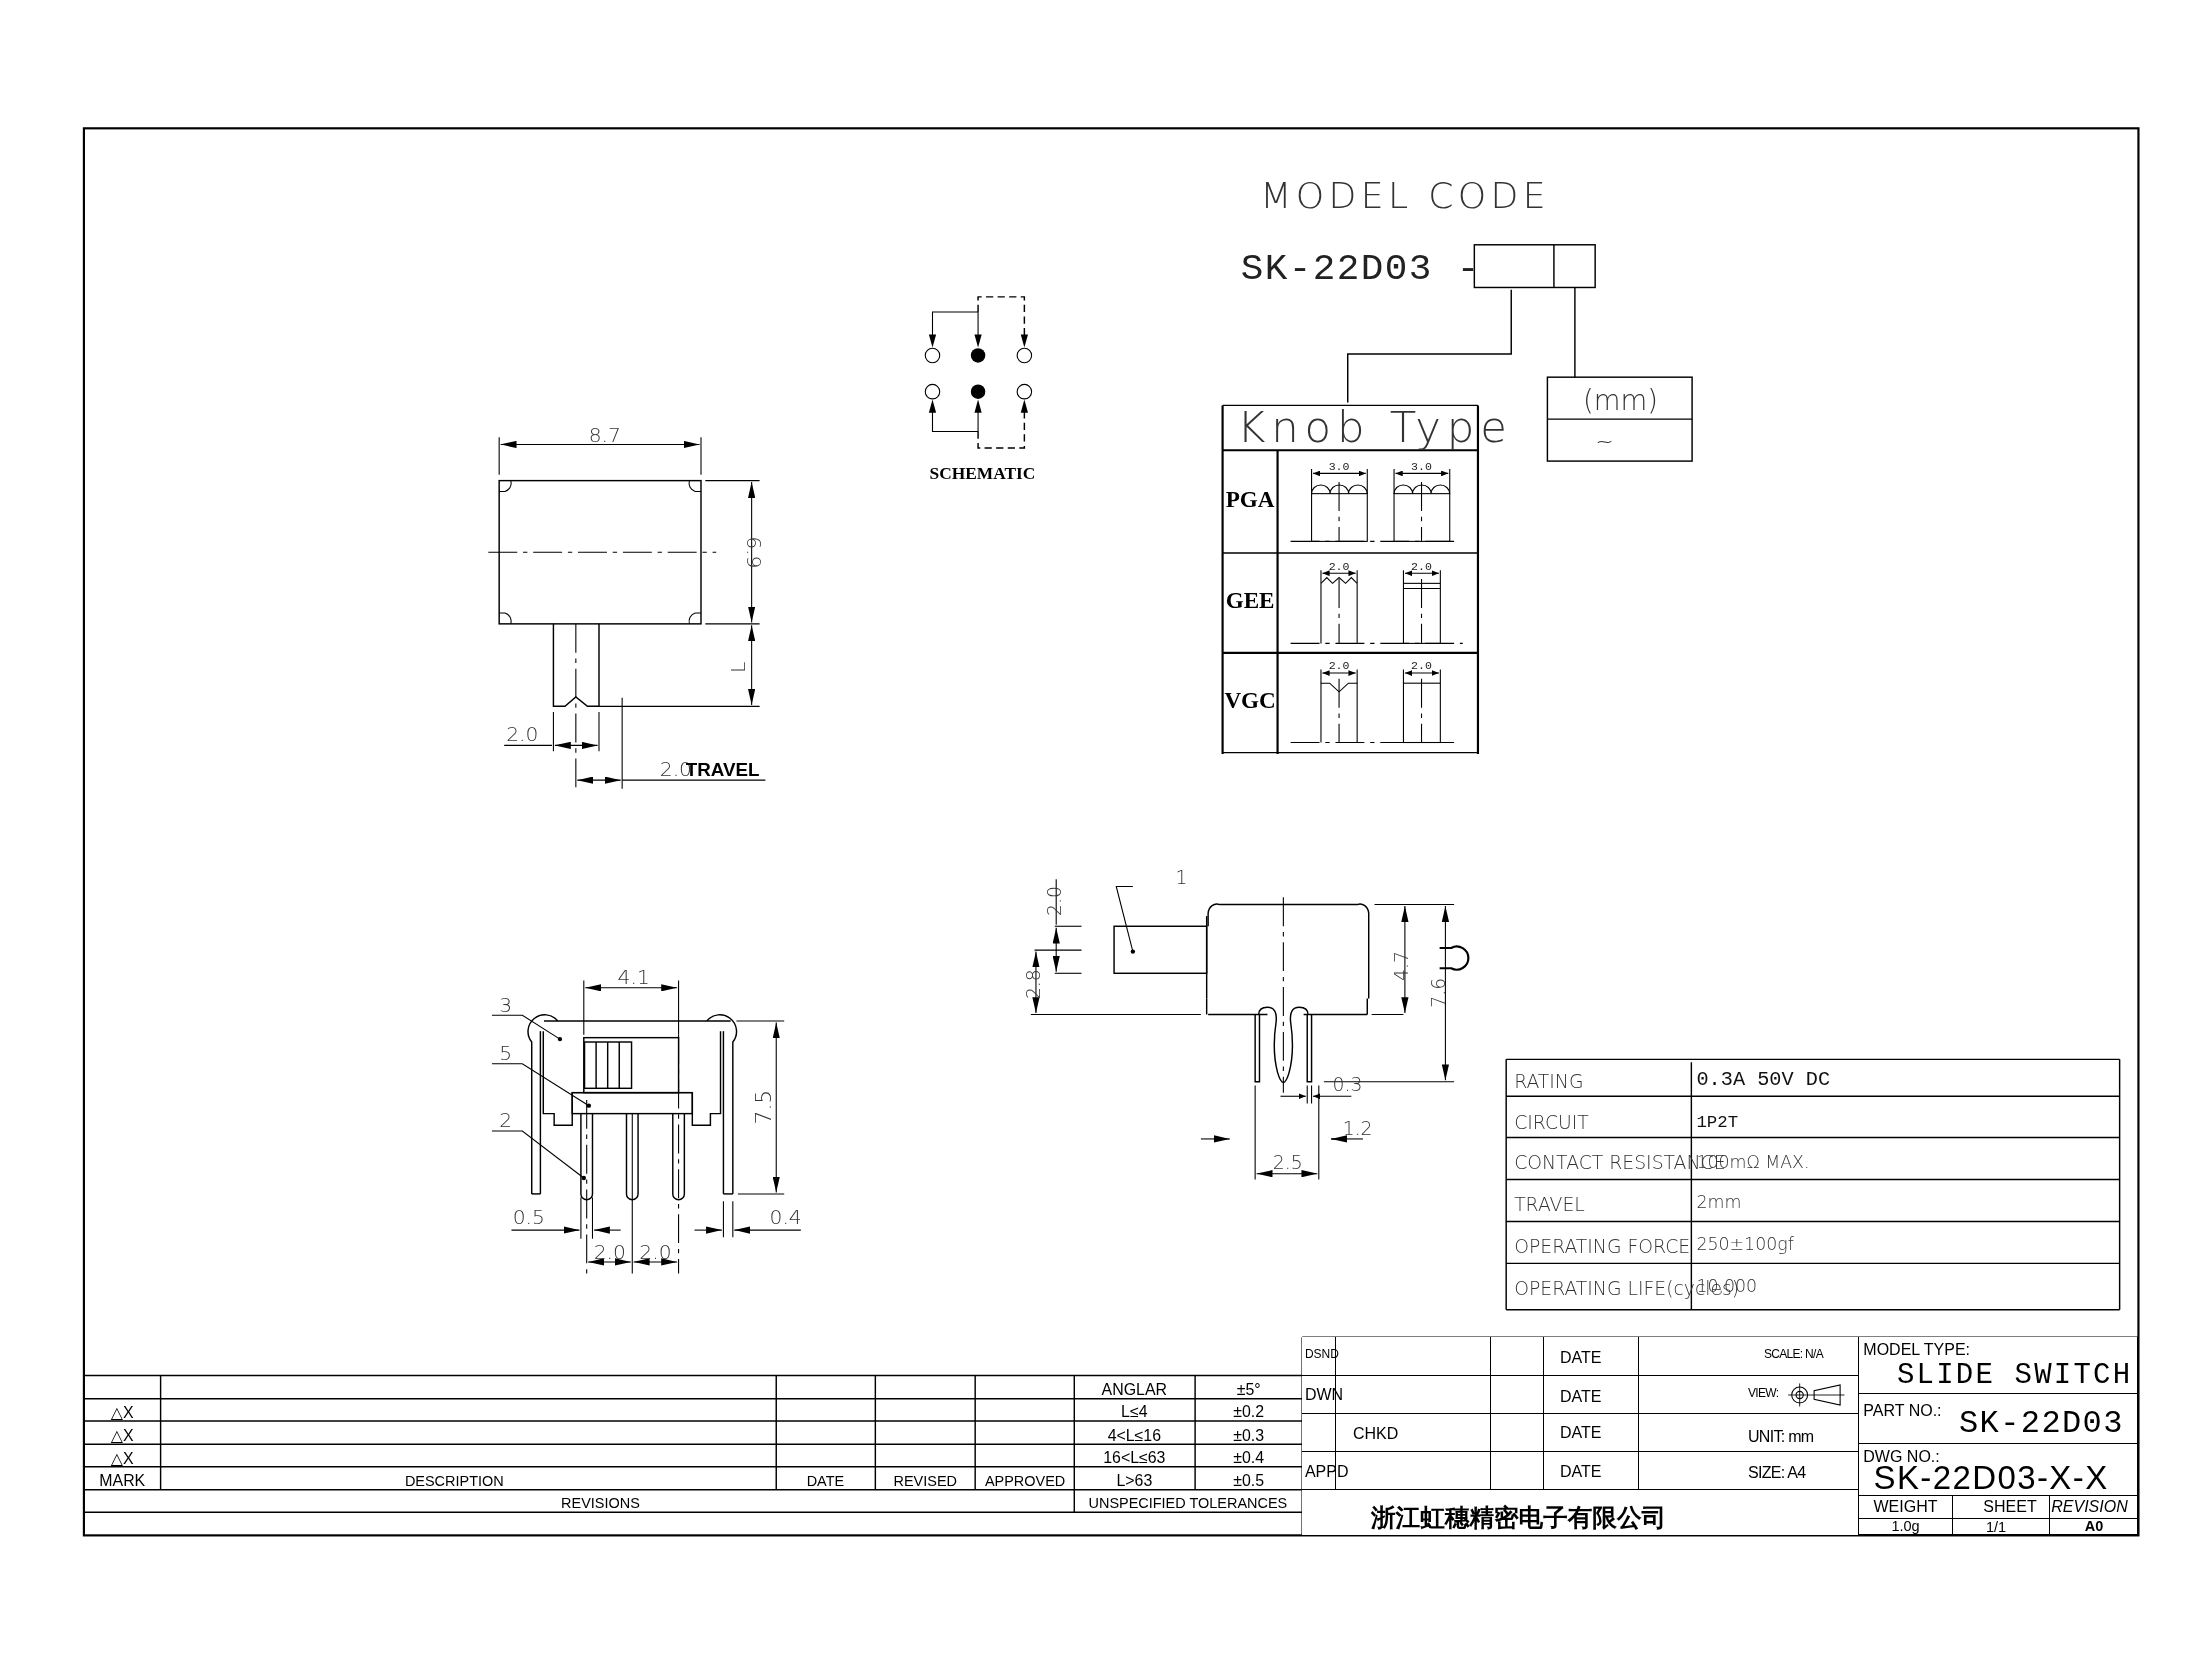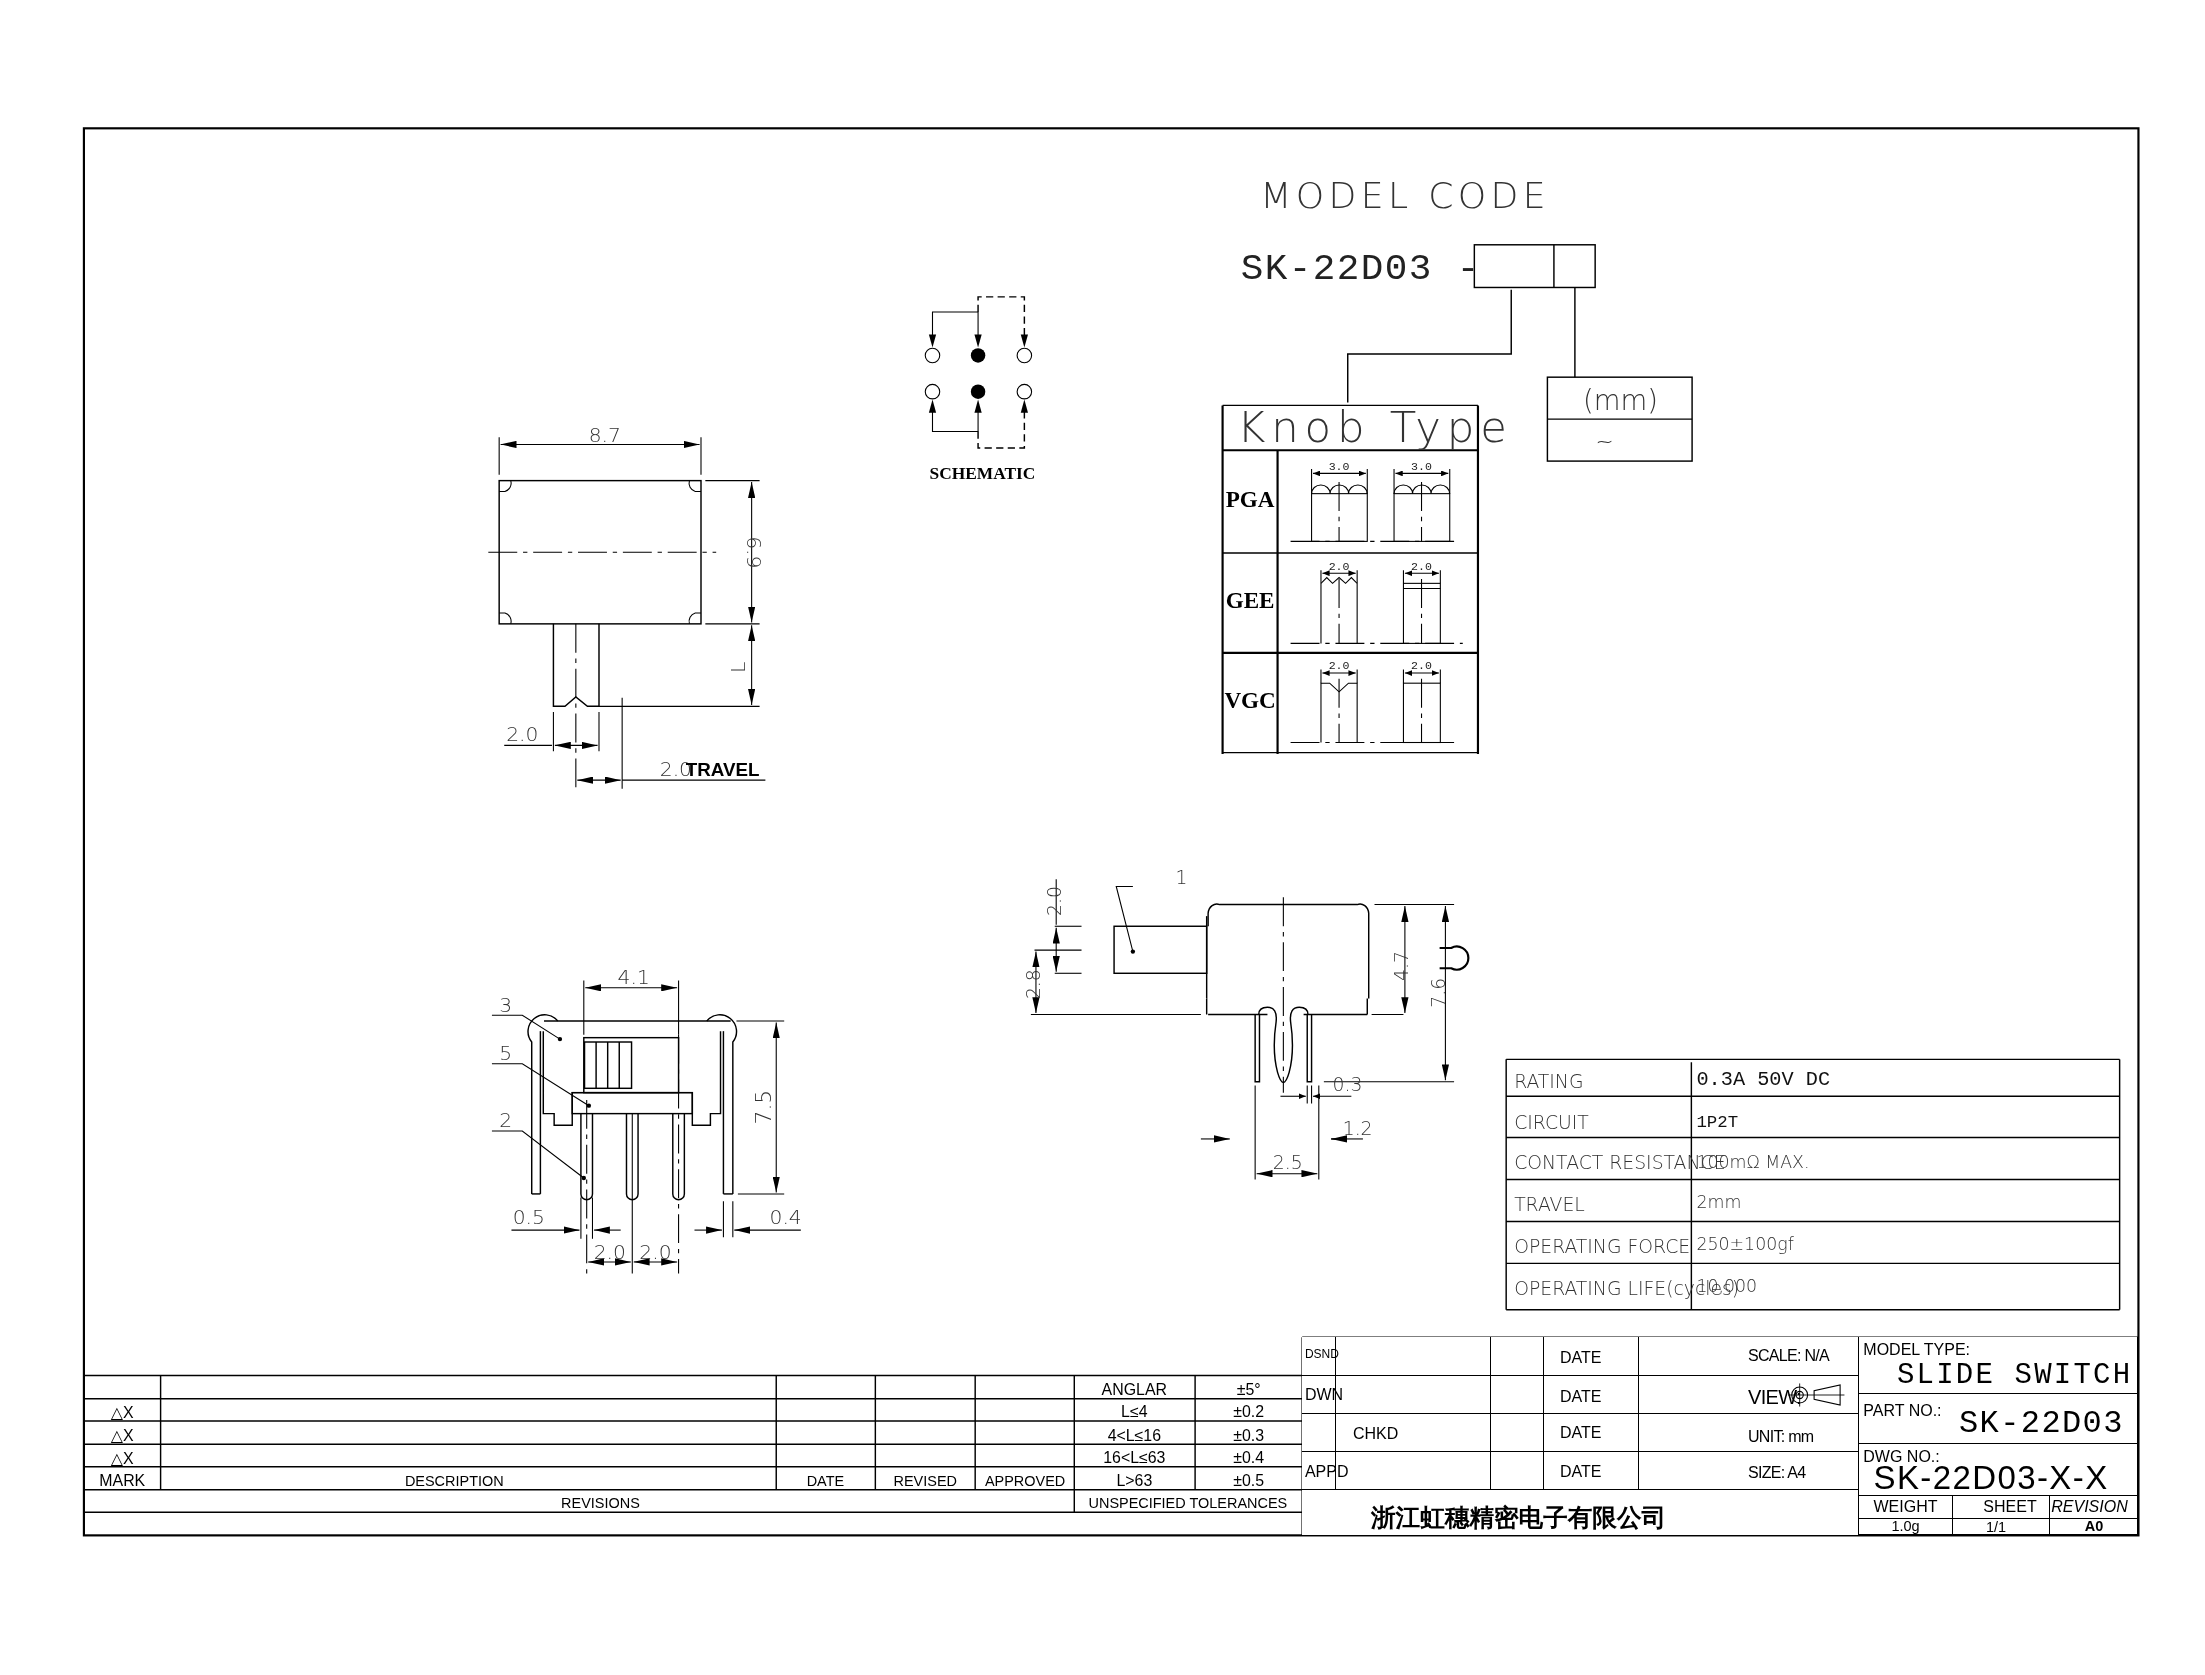--- a/index.html
+++ b/index.html
@@ -397,22 +397,22 @@
     <span style="position:absolute; left:2.9px; top:10px; font-size:12px;">DSND</span>
     <span style="position:absolute; left:2.9px; top:49px; font-size:16px;">DWN</span>
     <span style="position:absolute; left:2.9px; top:88px; font-size:16px;margin-left:48px;">CHKD</span>
     <span style="position:absolute; left:2.9px; top:126px; font-size:16px;">APPD</span>
 
     <span style="position:absolute; left:258px; top:11.6px; font-size:16px;">DATE</span>
     <span style="position:absolute; left:258px; top:51px; font-size:16px;">DATE</span>
     <span style="position:absolute; left:258px; top:87px; font-size:16px;">DATE</span>
     <span style="position:absolute; left:258px; top:126px; font-size:16px;">DATE</span>
 
-    <span style="position:absolute; left:446px; top:10px; font-size:16px; letter-spacing:-0.7px;text-align:right;">SCALE: N/A</span>
-    <span style="position:absolute; left:446px; top:49px; font-size:20px; letter-spacing:-0.7px;">VIEW:</span>
+    <span style="position:absolute; left:462px; top:10px; font-size:12px; letter-spacing:-0.7px;text-align:right;">SCALE: N/A</span>
+    <span style="position:absolute; left:446px; top:49px; font-size:12px; letter-spacing:-0.7px;">VIEW:</span>
     <svg style="position:absolute; left:486px; top:45px;" width="58" height="26" viewBox="0 0 80 36">
       <circle cx="16" cy="18" r="11" fill="none" stroke="#000" stroke-width="1.5"></circle>
       <circle cx="16" cy="18" r="5" fill="none" stroke="#000" stroke-width="1.5"></circle>
       <line x1="0" y1="18" x2="78" y2="18" stroke="#000" stroke-width="1.2"></line>
       <line x1="16" y1="2" x2="16" y2="34" stroke="#000" stroke-width="1.2"></line>
       <polygon points="36,12 36,24 72,32 72,4" fill="none" stroke="#000" stroke-width="1.5"></polygon>
     </svg>
     <span style="position:absolute; left:446px; top:91px; font-size:16px; letter-spacing:-0.7px;">UNIT: mm</span>
     <span style="position:absolute; left:446px; top:127px; font-size:16px; letter-spacing:-0.7px;">SIZE: A4</span>
 

